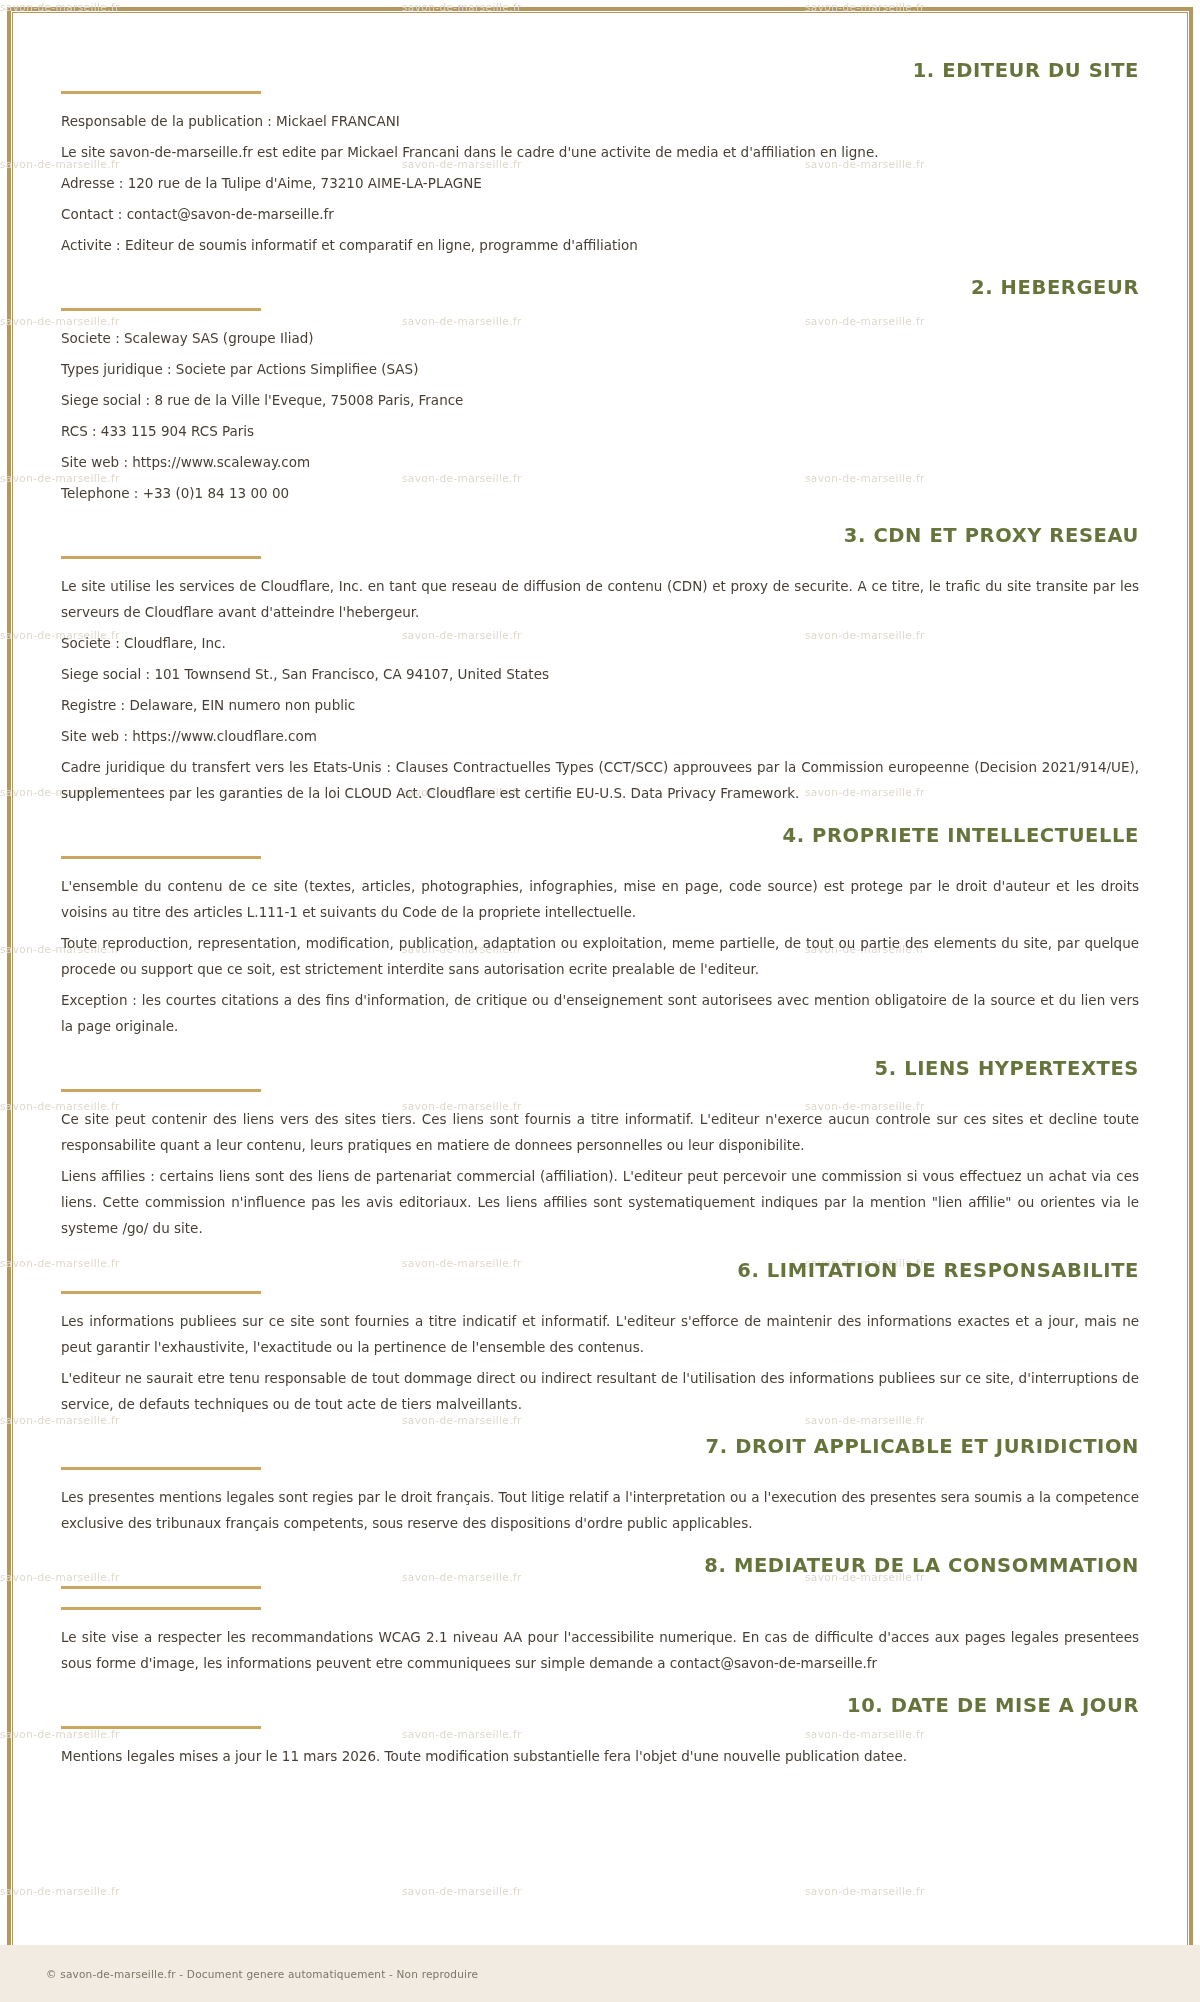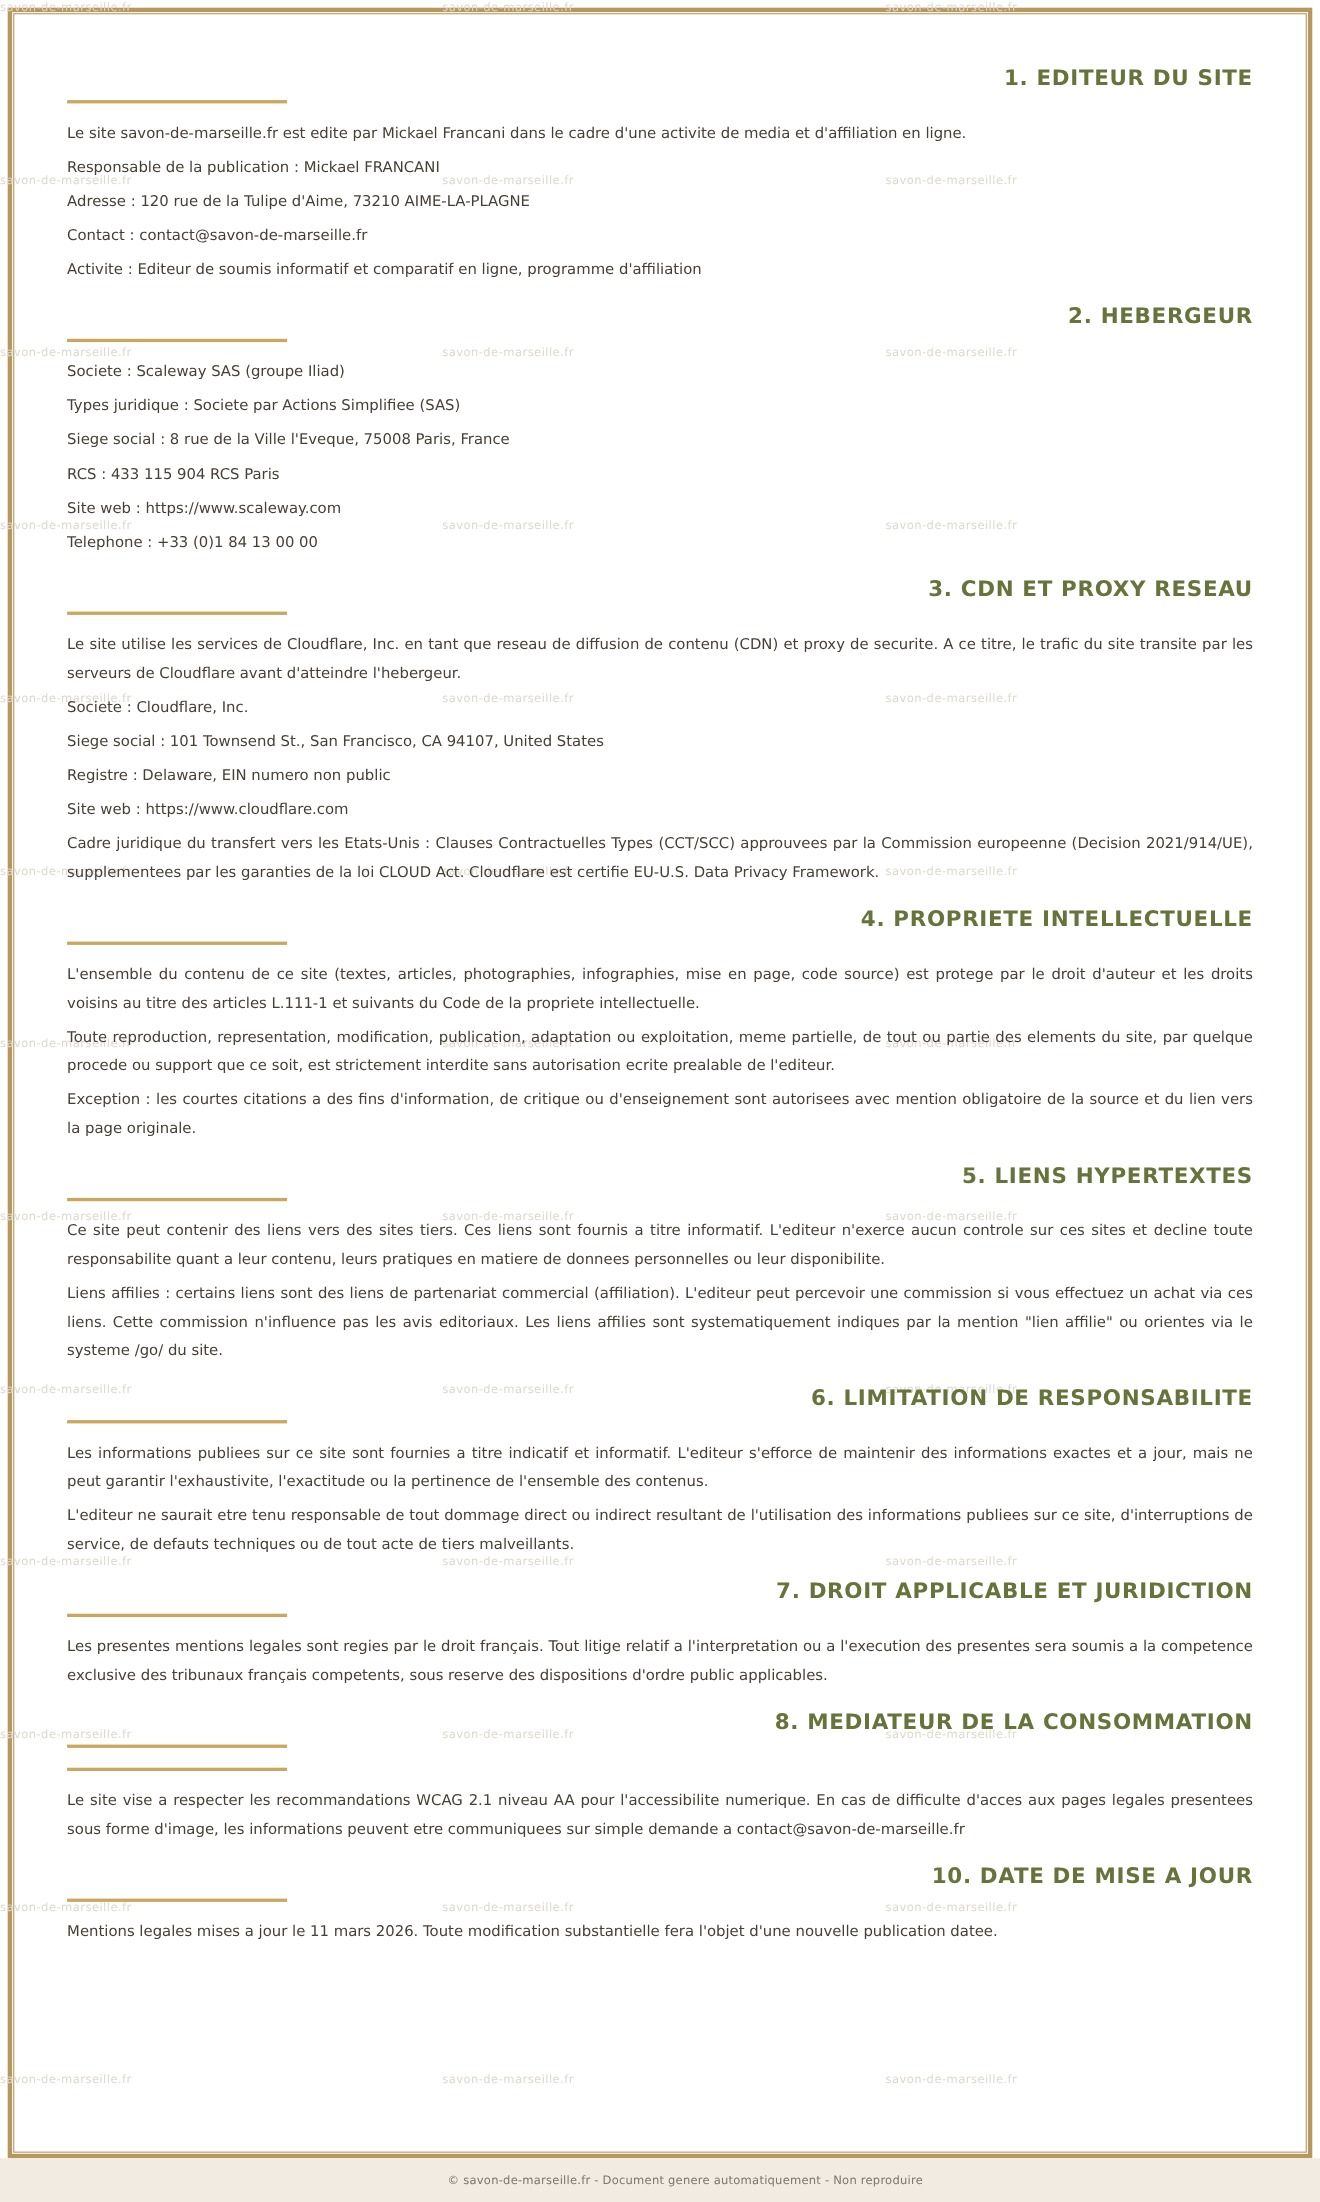--- a/index.html
+++ b/index.html
@@ -50,44 +50,43 @@
     padding-left:37px;
   }
   .wm {
     position:absolute;
     font-size:10.5px; line-height:11px;
     letter-spacing:0.4px;
     color:var(--watermark);
     white-space:nowrap;
   }
   .footer {
-    position:absolute; left:0; right:0; bottom:0; height:40px;
+    position:absolute; left:0; right:0; bottom:0; height:57px;
     background:var(--footer-bg);
     z-index:3;
     display:flex; align-items:center;
     padding-left:46px;
-    justify-content:center;
   }
   .footer span {
     font-size:10.5px;
     color:var(--footer-text);
     letter-spacing:0.2px;
   }
 </style>
 </head>
 <body>
 
 <div class="frame">
   <div class="frame-inner"></div>
   <main class="content">
       <section class="legal-section">
         <h2>1. EDITEUR DU SITE</h2>
         <div class="rule"></div>
+        <p>Responsable de la publication : Mickael FRANCANI</p>
         <p>Le site savon-de-marseille.fr est edite par Mickael Francani dans le cadre d'une activite de media et d'affiliation en ligne.</p>
-        <p>Responsable de la publication : Mickael FRANCANI</p>
         <p>Adresse : 120 rue de la Tulipe d'Aime, 73210 AIME-LA-PLAGNE</p>
         <p>Contact : contact@savon-de-marseille.fr</p>
         <p>Activite : Editeur de soumis informatif et comparatif en ligne, programme d'affiliation</p>
       </section>
       <section class="legal-section">
         <h2>2. HEBERGEUR</h2>
         <div class="rule"></div>
         <p>Societe : Scaleway SAS (groupe Iliad)</p>
         <p>Types juridique : Societe par Actions Simplifiee (SAS)</p>
         <p>Siege social : 8 rue de la Ville l'Eveque, 75008 Paris, France</p>

